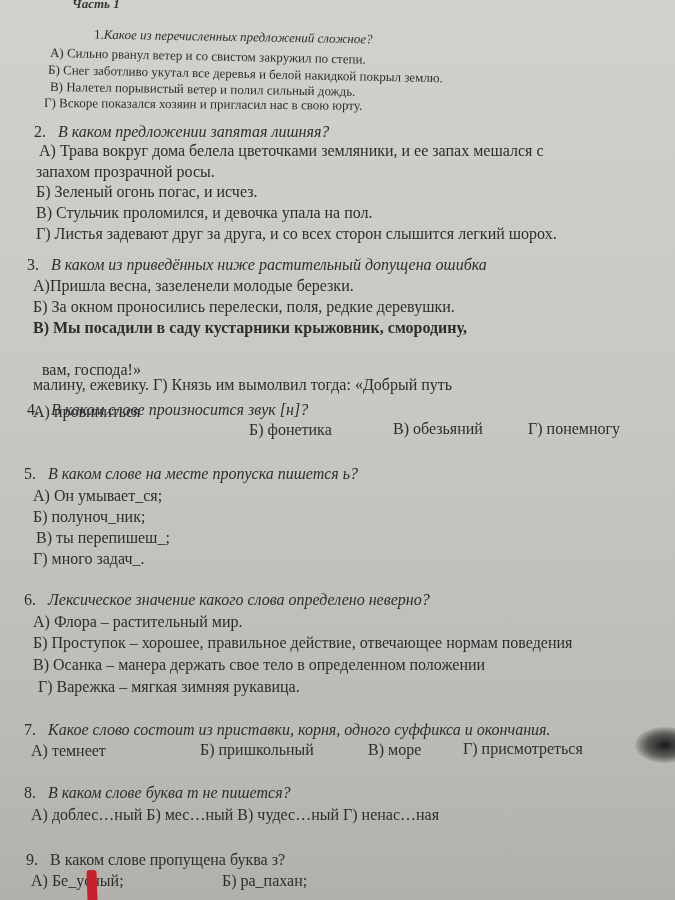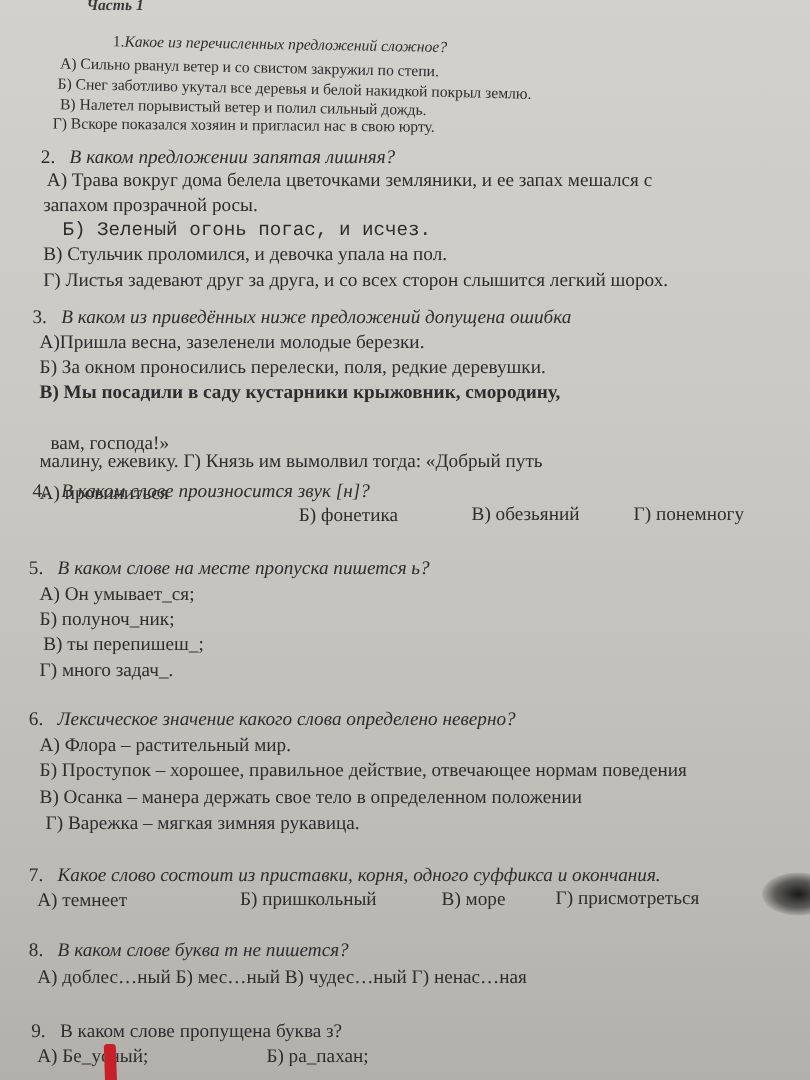--- a/index.html
+++ b/index.html
@@ -36,26 +36,26 @@
   <div class="ln small" style="left:50px; top:43px; transform:rotate(1.2deg); transform-origin:left;">А) Сильно рванул ветер и со свистом закружил по степи.</div>
   <div class="ln small" style="left:48px; top:60px; transform:rotate(1.2deg); transform-origin:left;">Б) Снег заботливо укутал все деревья и белой накидкой покрыл землю.</div>
   <div class="ln small" style="left:50px; top:77px; transform:rotate(0.9deg); transform-origin:left;">В) Налетел порывистый ветер и полил сильный дождь.</div>
   <div class="ln small" style="left:44px; top:93px; transform:rotate(0.5deg); transform-origin:left;">Г) Вскоре показался хозяин и пригласил нас в свою юрту.</div>
 
   <div class="ln" style="left:34px; top:122px;text-align:center;">
     <span>2.</span>&nbsp;&nbsp;&nbsp;<span class="q">В каком предложении запятая лишняя?</span>
   </div>
   <div class="ln" style="left:39px; top:141px;">А) Трава вокруг дома белела цветочками земляники, и ее запах мешался с</div>
   <div class="ln" style="left:36px; top:162px;">запахом прозрачной росы.</div>
-  <div class="ln" style="left:52px; top:182px;font-family:Liberation Mono, monospace;">Б) Зеленый огонь погас, и исчез.</div>
+  <div class="ln" style="left:36px; top:182px;">Б) Зеленый огонь погас, и исчез.</div>
   <div class="ln" style="left:36px; top:214px; top:208px; margin-top:16px;">Г) Листья задевают друг за друга, и со всех сторон слышится легкий шорох.</div>
   <div class="ln" style="left:36px; top:203px;">В) Стульчик проломился, и девочка упала на пол.</div>
 
   <div class="ln" style="left:27px; top:255px;">
-    <span>3.</span>&nbsp;&nbsp;&nbsp;<span class="q">В каком из приведённых ниже предложений допущена ошибка</span>
+    <span>3.</span>&nbsp;&nbsp;&nbsp;<span class="q">В каком из приведённых ниже растительный допущена ошибка</span>
   </div>
   <div class="ln" style="left:33px; top:276px;">А)Пришла весна, зазеленели молодые березки.</div>
   <div class="ln" style="left:33px; top:297px;">Б) За окном проносились перелески, поля, редкие деревушки.</div>
   <div class="ln" style="left:33px; top:318px;font-weight:bold;">В) Мы посадили в саду кустарники крыжовник, смородину,</div>
   <div class="ln" style="left:33px; top:339px;margin-top:36px;">малину, ежевику. Г) Князь им вымолвил тогда: «Добрый путь</div>
   <div class="ln" style="left:42px; top:360px;">вам, господа!»</div>
 
   <div class="ln" style="left:27px; top:400px;">
     <span>4.</span>&nbsp;&nbsp;&nbsp;<span class="q">В каком слове произносится звук [н]?</span>
   </div>

